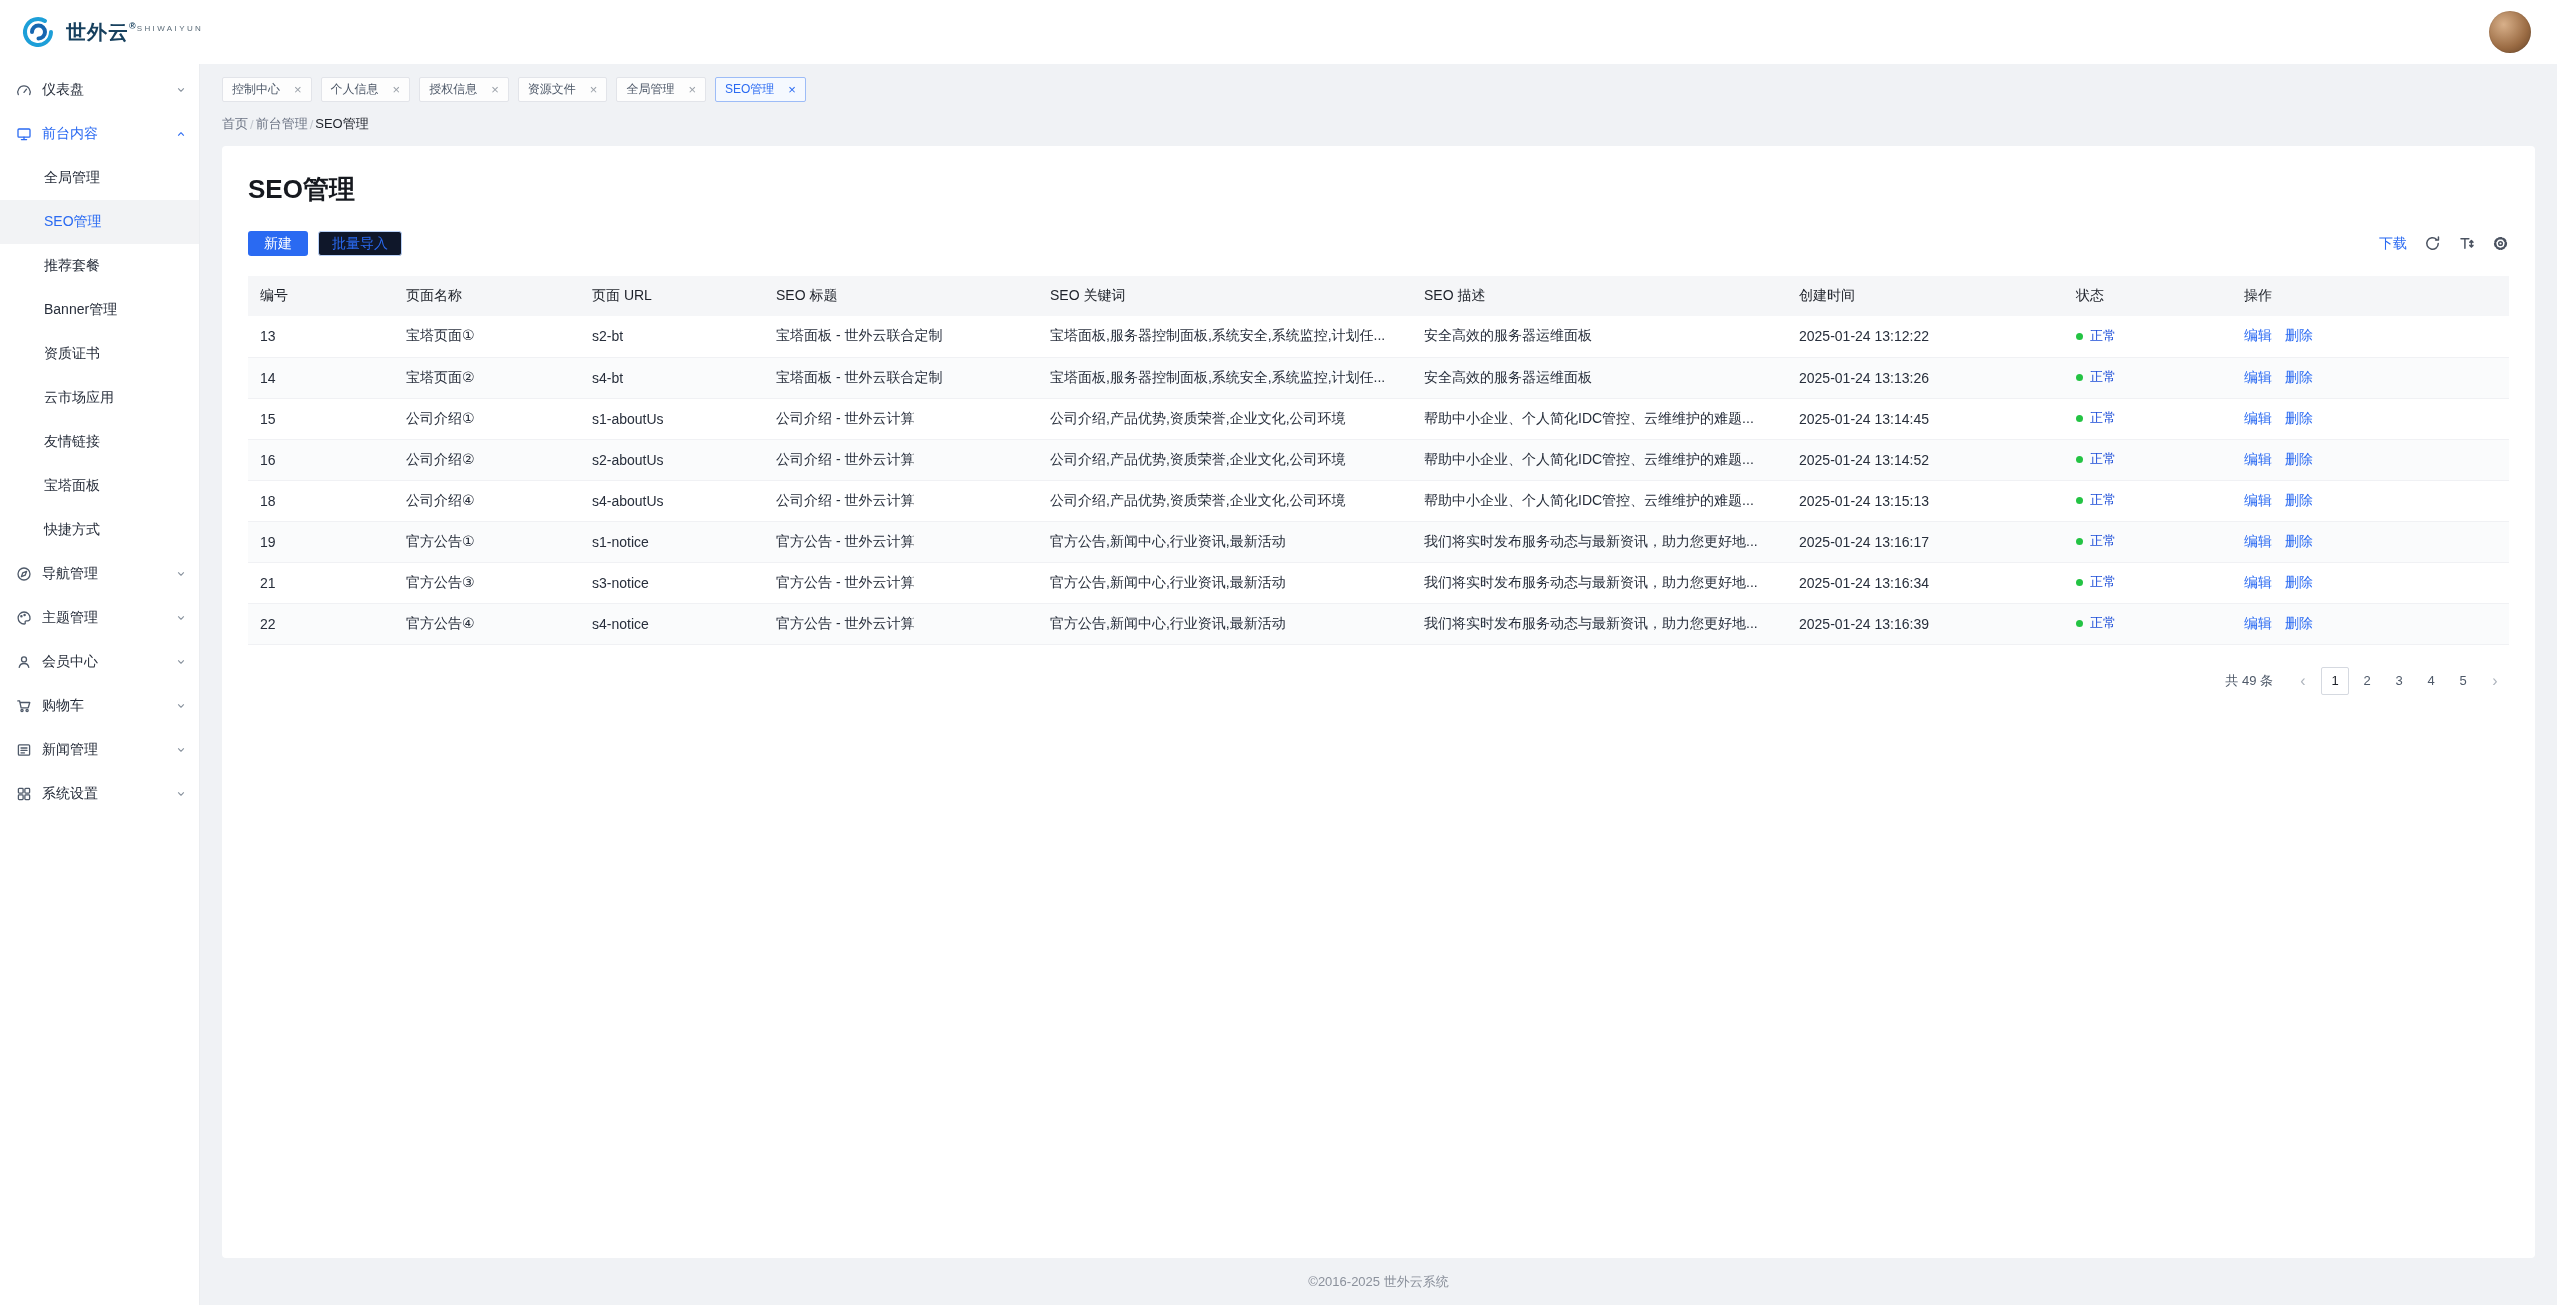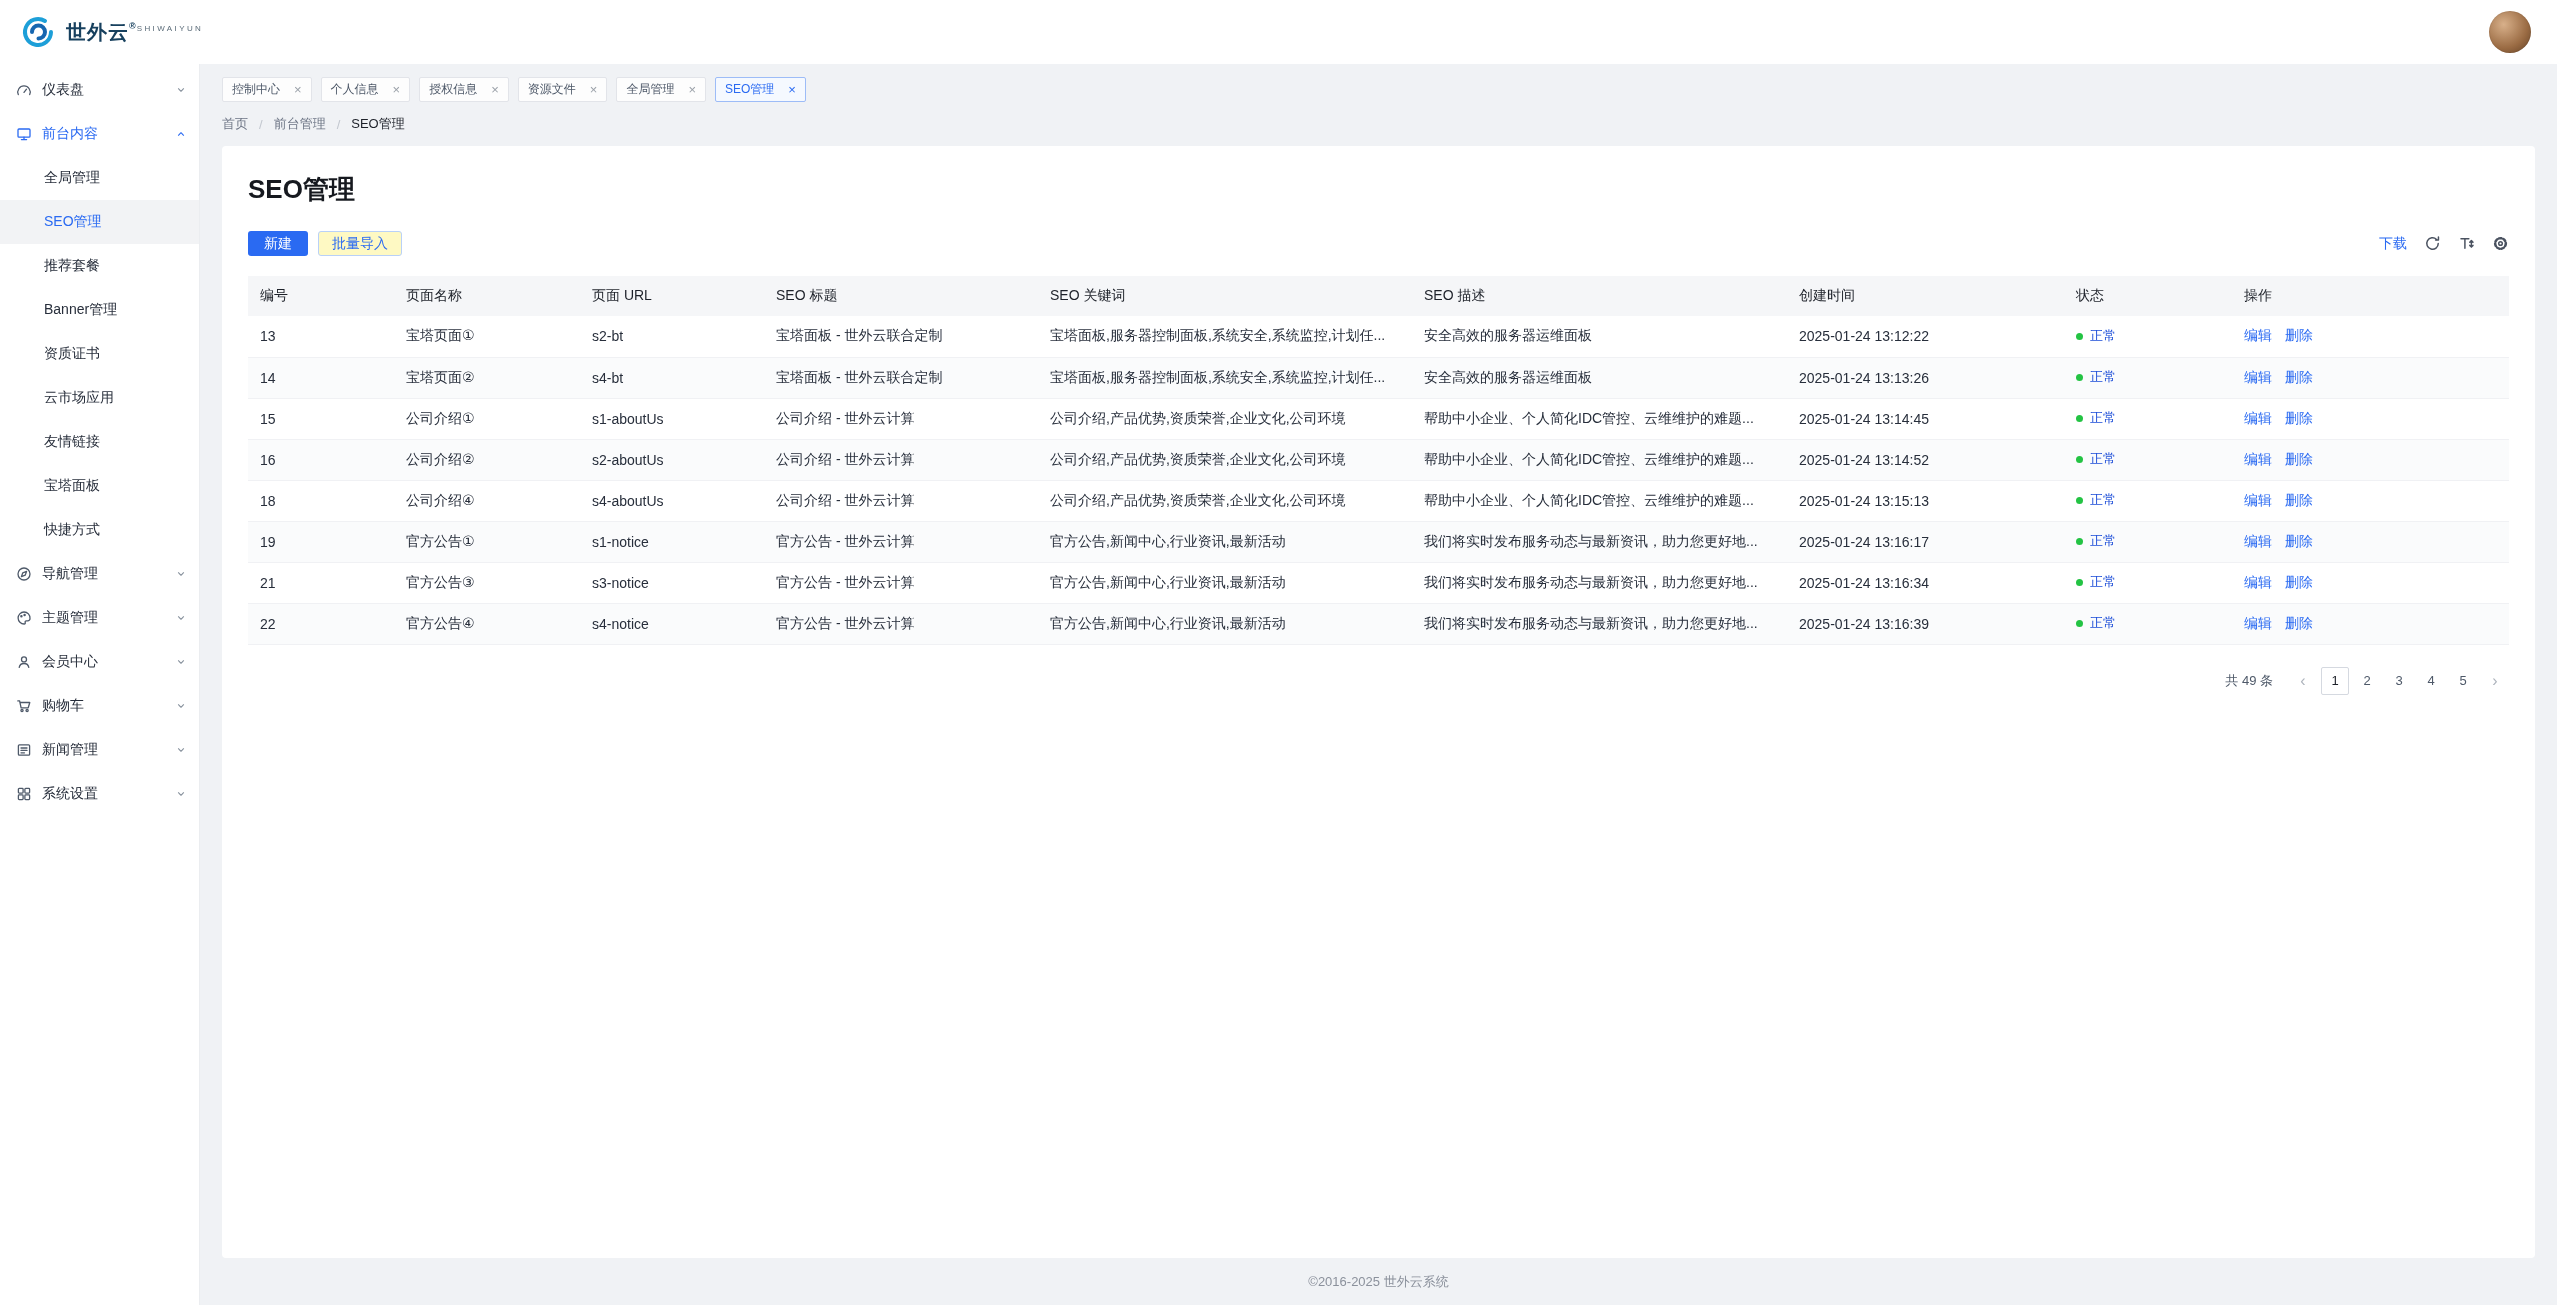--- a/index.html
+++ b/index.html
@@ -46,34 +46,34 @@
   
   .main{position:absolute;left:200px;top:64px;right:0;bottom:0;display:flex;
     flex-direction:column;overflow:hidden}
   .tabbar{display:flex;gap:9px;padding:13px 22px 0;flex:none}
   .tab-chip{display:inline-flex;align-items:center;gap:14px;height:25px;padding:0 9px;
     background:#fdfdfd;border:1px solid #e2e4e9;border-radius:2px;font-size:12px;
     color:#4e5969;cursor:pointer;white-space:nowrap}
   .tab-close{font-size:13px;color:#9aa0a8;line-height:1;cursor:pointer}
   .tab-chip.active{color:var(--primary);border-color:#9dbcf7;background:#f5f9ff}
   .tab-chip.active .tab-close{color:var(--primary)}
-  .breadcrumb{display:flex;align-items:center;gap:11px;padding:13px 22px 0;
+  .breadcrumb{display:flex;align-items:center;gap:2px;padding:13px 22px 0;
     font-size:13px;color:#6e7686;flex:none}
   .bc-item{cursor:pointer}
   .bc-item.current{color:#1d2129;cursor:default}
   .bc-sep{color:#c2c7cf}
   
   .card{margin:13px 22px 0;background:#fff;border-radius:4px;padding:22px 26px;
     min-height:1112px;flex:none}
   .page-title{font-size:26px;font-weight:600;color:#16191f;margin:4px 0 0}
   .toolbar{margin-top:24px;display:flex;align-items:center}
   .btn{height:25px;border-radius:3px;font-size:14px;display:inline-flex;align-items:center;
     cursor:pointer;font-family:inherit}
   .btn-primary{background:var(--primary);color:#fff;border:none;padding:0 16px}
-  .btn-light{margin-left:10px;background:#fef9c3;color:var(--primary);
+  .btn-light{margin-left:10px;background:#0f172a;color:var(--primary);
     border:1px solid #b9d1f8;padding:0 13px}
   .toolbar-spacer{flex:1}
   .download-link{color:var(--primary);font-size:14px;cursor:pointer;text-decoration:none}
   .tool-icon{width:17px;height:17px;margin-left:17px;color:#4a5260;cursor:pointer;display:flex}
   
   .table-wrap{margin-top:20px}
   table{width:100%;border-collapse:collapse;table-layout:fixed}
   th{background:#f5f6f8;height:40px;text-align:left;padding:0 12px;font-size:14px;
     font-weight:500;color:#1d2129;white-space:nowrap;overflow:hidden}
   td{height:41px;padding:0 12px;font-size:14px;color:#272e3b;

